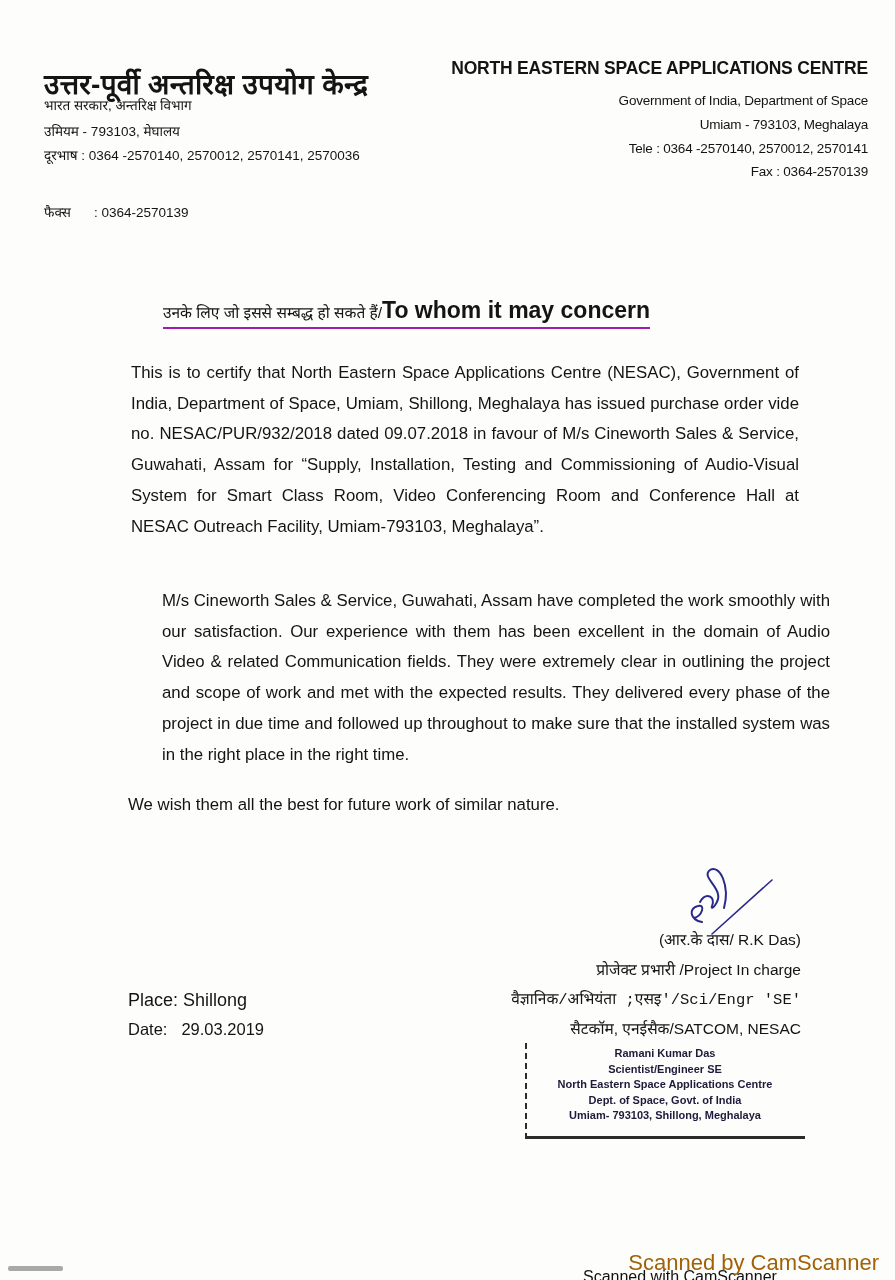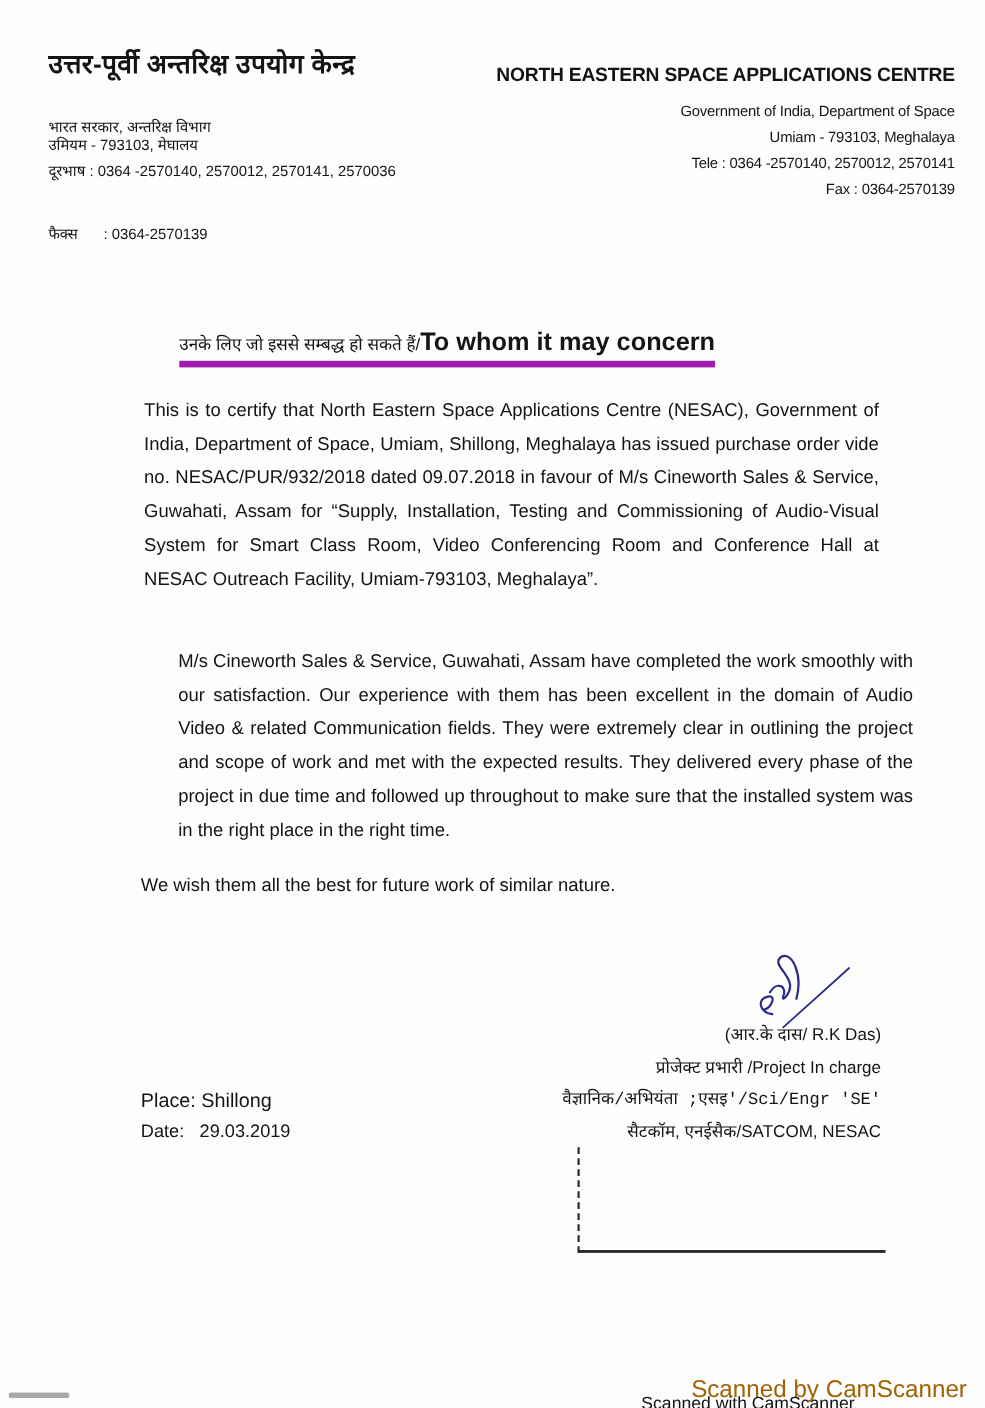--- a/index.html
+++ b/index.html
@@ -5,38 +5,38 @@
   html, body { margin:0; padding:0; }
   body {
     width:895px; height:1280px; position:relative; overflow:hidden;
     background:#fdfdfc;
     font-family:"Liberation Sans", sans-serif;
     color:#141414;
   }
   .abs { position:absolute; white-space:nowrap; }
 
   
-  .hi-title { left:44px; top:40px; font-size:24px; font-weight:bold; letter-spacing:0.3px; }
+  .hi-title { left:44px; top:64px; font-size:28px; font-weight:bold; letter-spacing:0.3px; }
   .hi-line { left:44px; font-size:13.5px; }
-  .hi-l1 { top:106px; }
+  .hi-l1 { top:96px; }
   .hi-l2 { top:122px; }
   .hi-l3 { top:146px; }
   .hi-l4 { top:171px;margin-top:32px; }
   .hi-l4 .lbl { display:inline-block; width:50px; }
 
   
   .en-title { right:27px; top:58px; font-size:17.5px; font-weight:bold; letter-spacing:-0.2px; }
   .en-line { right:27px; font-size:13.5px; letter-spacing:-0.2px; }
   .en-l1 { top:93px; }
   .en-l2 { top:117px; }
   .en-l3 { top:141px; }
   .en-l4 { top:164px; }
 
   
-  .subject { left:163px; top:297px; border-bottom:6px solid #a21caf; padding-bottom:1px; line-height:26px; }
+  .subject { left:163px; top:297px; border-bottom:2px solid #a21caf; padding-bottom:1px; line-height:26px; }
   .subject .hi { font-size:15.5px; }
   .subject .en { font-size:23px; font-weight:bold; }
 
   
   .para { position:absolute; left:131px; width:668px; font-size:16.8px; line-height:30.7px; text-align:justify; }
   .para1 { top:358px; }
   .para2 { top:586px;margin-left:31px; }
   .para3 { top:790px; left:128px; }
 
   
@@ -102,17 +102,24 @@
 <div class="abs sig-line sig-l3">वैज्ञानिक/अभियंता  ;एसइ'/Sci/Engr 'SE'</div>
 <div class="abs sig-line sig-l4">सैटकॉम,  एनईसैक/SATCOM,  NESAC</div>
 
 <div class="abs place">Place: Shillong</div>
 <div class="abs date">
   <span>Date:</span><span class="val">29.03.2019</span>
 </div>
 
 <div class="stamp">
   <div class="stamp-border"></div>
+  <div class="stamp-text">
+    <div>Ramani Kumar Das</div>
+    <div>Scientist/Engineer SE</div>
+    <div>North Eastern Space Applications Centre</div>
+    <div>Dept. of Space, Govt. of India</div>
+    <div>Umiam- 793103, Shillong, Meghalaya</div>
+  </div>
 </div>
 
 <div class="scan-mark"></div>
 <div class="abs camscan2">Scanned with CamScanner</div>
 <div class="abs camscan">Scanned by CamScanner</div>
 
 </body></html>

